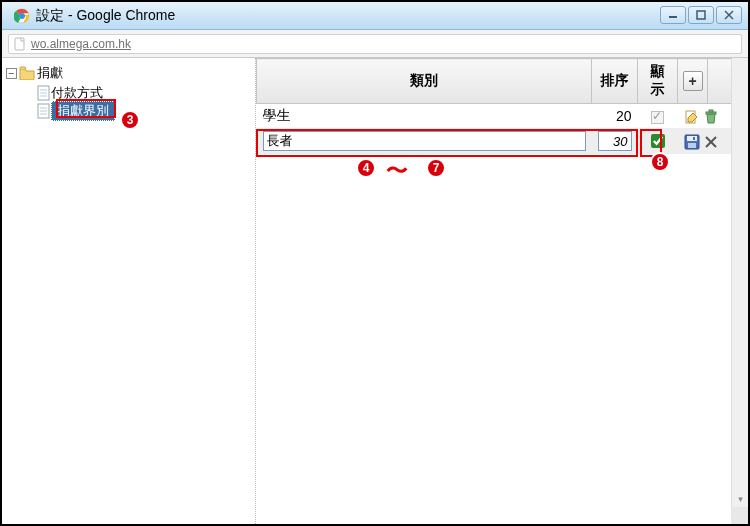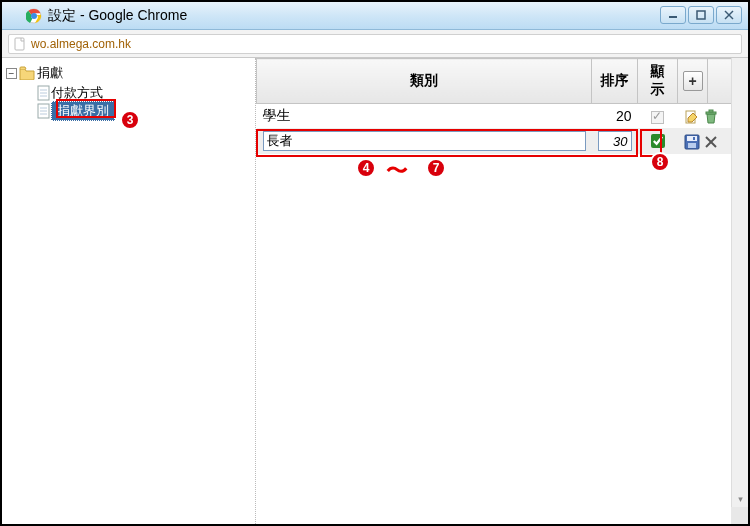--- a/index.html
+++ b/index.html
@@ -17,21 +17,21 @@
     display: flex;
     flex-direction: column;
     background: #fff;
   }
   .titlebar {
     height: 28px;
     background: linear-gradient(to bottom, #e8f3fb 0%, #cfe6f7 50%, #bcdcf4 100%);
     border-bottom: 1px solid #8fb9d8;
     display: flex;
     align-items: center;
-    padding: 0 24px;
+    padding: 0 12px;
     position: relative;
   }
   .chrome-icon {
     width: 16px; height: 16px;
     margin-right: 6px;
     position: relative;
   }
   .chrome-icon svg { display: block; }
   .title-text {
     font-size: 14px;
@@ -68,21 +68,21 @@
     height: 20px;
     background: #fff;
     border: 1px solid #d0d0d0;
     border-radius: 2px;
     display: flex;
     align-items: center;
     padding: 0 4px;
     font-size: 12px;
     color: #888;
   }
-  .addr-box .host { color: #a16207; }
+  .addr-box .host { color: #737373; text-decoration: underline; }
   .doc-icon-sm {
     width: 14px; height: 14px;
     margin-right: 4px;
   }
   .content {
     flex: 1;
     display: flex;
     position: relative;
     overflow: hidden;
   }

